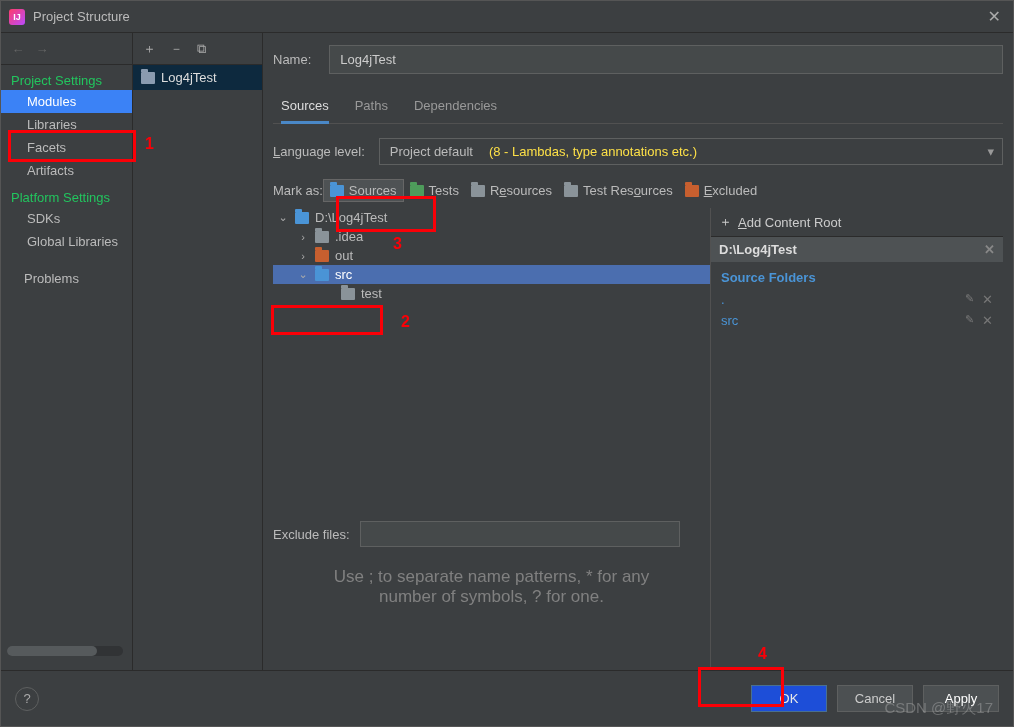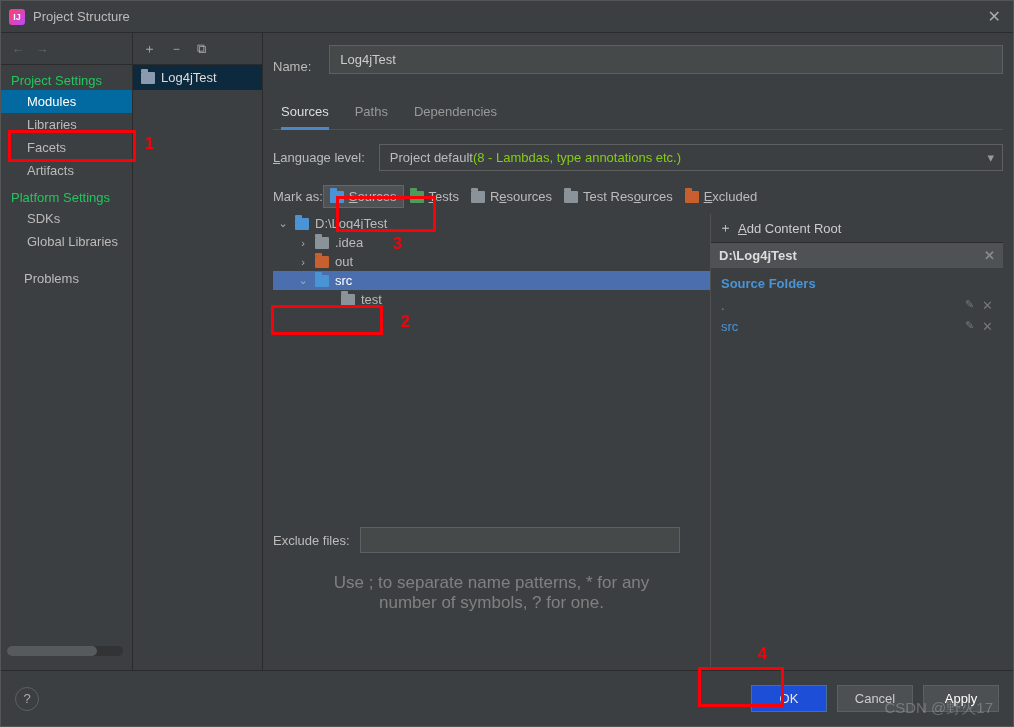--- a/index.html
+++ b/index.html
@@ -8,39 +8,39 @@
 .titlebar { height: 32px; display: flex; align-items: center; padding: 0 8px; background: #3c3f41; border-bottom: 1px solid #2b2b2b; }
 .titlebar .app-icon { width: 16px; height: 16px; background: linear-gradient(135deg,#ff3d6a,#b94bff); border-radius: 3px; display:flex;align-items:center;justify-content:center;font-size:9px;font-weight:bold;color:#fff;}
 .titlebar .title { margin-left: 8px; flex: 1; color:#bbb; }
 .titlebar .close { color:#aaa; font-size:16px; padding:0 4px; cursor:pointer; }
 .body { flex: 1; display: flex; min-height: 0; }
 .leftbar { width: 132px; background: #3c3f41; border-right: 1px solid #2b2b2b; display:flex; flex-direction:column; }
 .leftbar-nav { height: 32px; display:flex; align-items:center; gap:6px; padding:0 8px; border-bottom:1px solid #2b2b2b;}
 .navarrow { color:#666; width:18px; text-align:center; }
 .left-section-title { color:#22c55e; padding: 8px 10px 2px; font-size:13px; }
 .left-item { padding: 4px 10px 4px 26px; color:#bbb; cursor:pointer; white-space:nowrap; overflow:hidden; }
-.left-item.selected { background:#0369a1; color:#fff; }
+.left-item.selected { background:#3b82f6; color:#fff; }
 .middlebar { width: 130px; background:#3c3f41; border-right:1px solid #2b2b2b; }
 .midtoolbar { height:32px; display:flex; align-items:center; gap:14px; padding:0 10px; border-bottom:1px solid #2b2b2b; color:#aaa;}
 .mod-item { background:#0d293e; color:#ddd; padding:5px 8px; display:flex; align-items:center; gap:6px;}
 .folder-icon { width:14px; height:12px; background:#8a9bb0; display:inline-block; position:relative; border-radius:1px;}
 .folder-icon::before{content:'';position:absolute;width:7px;height:3px;background:#8a9bb0;top:-3px;left:0;border-radius:1px 1px 0 0;}
 .folder-icon.blue{background:#4a94d6;} .folder-icon.blue::before{background:#4a94d6;}
 .folder-icon.dark{background:#8a9399;} .folder-icon.dark::before{background:#8a9399;}
 .folder-icon.green{background:#4e9c5b;} .folder-icon.green::before{background:#4e9c5b;}
 .folder-icon.orange{background:#c75f2f;} .folder-icon.orange::before{background:#c75f2f;}
 .main { flex:1; display:flex; flex-direction:column; padding: 12px 10px 0 10px; min-width:0;}
-.namerow { display:flex; align-items:flex-end; gap:18px; margin-bottom:30px;}
+.namerow { display:flex; align-items:center; gap:18px; margin-bottom:24px;}
 .nameinput { flex:1; background:#45494a; border:1px solid #5e6060; color:#ccc; padding:6px 10px; font-size:13px;}
 .tabs { display:flex; gap:26px; padding-left:8px; border-bottom:1px solid #515151; margin-bottom:14px;}
 .tab { padding:0 0 8px; color:#999; cursor:pointer;}
 .tab.active { color:#ddd; border-bottom:3px solid #4a88c7; margin-bottom:-1px;}
 .langrow { display:flex; align-items:center; gap:14px; margin-bottom:14px;}
 .langsel { flex:1; background:#3c3f41; border:1px solid #5e6060; padding:5px 10px; display:flex; align-items:center; color:#bbb; position:relative;}
-.langsel .hint{color:#84cc16;margin-left:0;text-align:center;}
+.langsel .hint{color:#fde047;margin-left:16px;text-align:center;}
 .langsel .arrow{position:absolute;right:8px;color:#999;}
 .markrow { display:flex; align-items:center; gap:0; flex-wrap:wrap; margin-bottom:6px;}
 .markbtn { display:inline-flex; align-items:center; gap:5px; padding:3px 6px; color:#bbb; cursor:pointer;}
 .markbtn.active{ background:#4e5254; border:1px solid #666;}
 .markbtn .u{text-decoration:underline;}
 .content-split{ display:flex; flex:1; min-height:0; gap:0;}
 .treepane{ flex:1; min-width:0;}
 .treeitem{ display:flex; align-items:center; gap:6px; padding:2px 4px; color:#bbb;}
 .treeitem .chev{width:12px;text-align:center;color:#aaa;font-size:11px;}
 .treeitem.sel{ background:#4b6eaf; color:#fff;}

